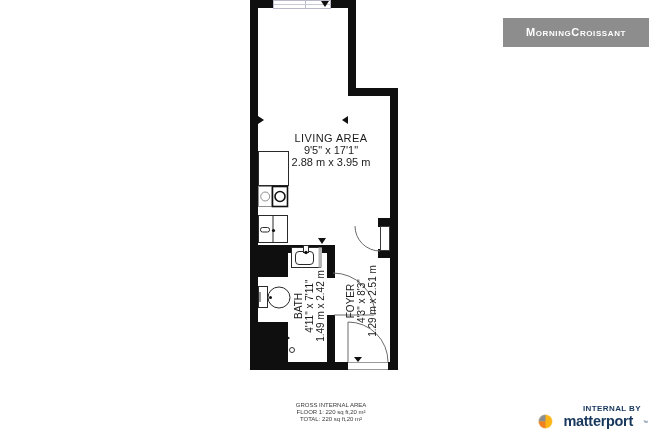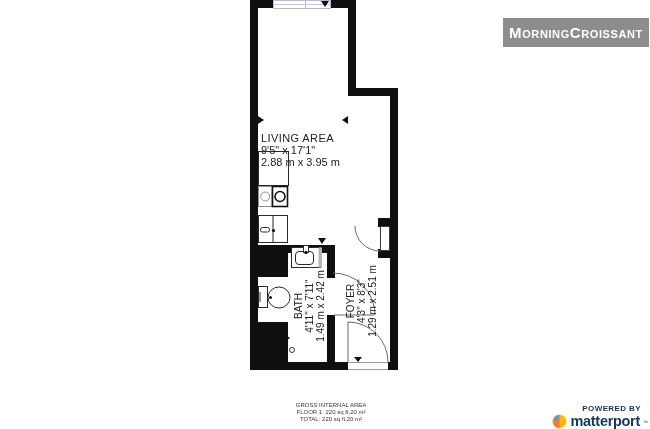--- a/index.html
+++ b/index.html
@@ -8,36 +8,36 @@
   .wall{position:absolute;background:#0f0f0f;}
   #window{position:absolute;left:273px;top:0;width:58px;height:9px;background:#fff;
           border:1px solid #b9b9c9;box-sizing:border-box;}
   #window .mull{position:absolute;top:0;bottom:0;left:31px;width:1px;background:#b9b9c9;}
   #window .glass{position:absolute;left:0;right:0;top:3px;height:1px;background:#c9c9d6;}
   #threshold{position:absolute;left:348px;top:362px;width:40px;height:8px;background:#fff;
              border-top:1px solid #9a9a9a;border-bottom:1px solid #9a9a9a;box-sizing:border-box;}
   #closet-door{position:absolute;left:380px;top:226px;width:10px;height:25px;background:#fff;
                border:1px solid #3a3a3a;box-sizing:border-box;}
   svg.overlay{position:absolute;left:0;top:0;pointer-events:none;}
-  .room-label{position:absolute;color:#1c1c1c;}
+  .room-label{position:absolute;text-align:center;color:#1c1c1c;}
   .room-label .rname{font-size:11px;line-height:12px;letter-spacing:0.4px;}
   .room-label .rdim{font-size:11px;line-height:12px;}
   #living-label{left:261px;top:132px;width:140px;}
   .vlabel{position:absolute;text-align:center;color:#1c1c1c;width:110px;}
   .vlabel .rname,.vlabel .rdim{font-size:10px;line-height:11px;}
   #bath-label{left:309px;top:306px;transform:translate(-50%,-50%) rotate(-90deg);}
   #foyer-label{left:361px;top:301px;transform:translate(-50%,-50%) rotate(-90deg);}
   #banner{position:absolute;left:503px;top:18px;width:146px;height:29px;background:#8d8d8d;
-          color:#fff;text-align:center;line-height:29px;font-size:15px;font-weight:600;
+          color:#fff;text-align:center;line-height:29px;font-size:11px;font-weight:600;
           font-variant:small-caps;letter-spacing:0.6px;}
   #footer-area{position:absolute;left:231px;top:402px;width:200px;text-align:center;
                color:#3a3a3a;font-size:6px;line-height:7px;}
   #powered{position:absolute;right:2px;top:404px;text-align:right;color:#17375c;}
   #powered .pb{font-size:8px;font-weight:bold;letter-spacing:0.4px;margin-right:7px;}
-  #powered .brandrow{display:flex;align-items:center;justify-content:flex-end;gap:3px;margin-top:1px;}
+  #powered .brandrow{display:flex;align-items:center;justify-content:flex-end;gap:10px;margin-top:1px;}
   #powered .wordmark{font-size:14.5px;font-weight:bold;letter-spacing:-0.3px;line-height:15px;}
   #powered .tm{font-size:5px;vertical-align:top;}
 </style>
 </head>
 <body>
 
 <div id="stage">
 
   <div>
 
@@ -141,21 +141,21 @@
 
   <div id="banner">MorningCroissant</div>
 
   <div id="footer-area">
     <div>GROSS INTERNAL AREA</div>
     <div>FLOOR 1: 220 sq ft,20 m²</div>
     <div>TOTAL: 220 sq ft,20 m²</div>
   </div>
 
   <div id="powered">
-    <div class="pb">POWERED BY</div>
+    <div class="pb">INTERNAL BY</div>
     <div class="brandrow">
       <svg width="15" height="15" viewBox="0 0 15 15">
         <circle cx="7.5" cy="7.5" r="7" fill="#fdb515"></circle>
         <path d="M7.5,7.5 L7.5,0.5 A7,7 0 0 0 0.5,7.5 Z" fill="#8a8e91"></path>
         <path d="M7.5,7.5 L0.5,7.5 A7,7 0 0 0 7.5,14.5 Z" fill="#ef8022"></path>
         <circle cx="7.5" cy="7.5" r="7" fill="none" stroke="#ffffff" stroke-width="0.5"></circle>
       </svg>
       <span class="wordmark">matterport</span>
       <span class="tm">™</span>
     </div>

